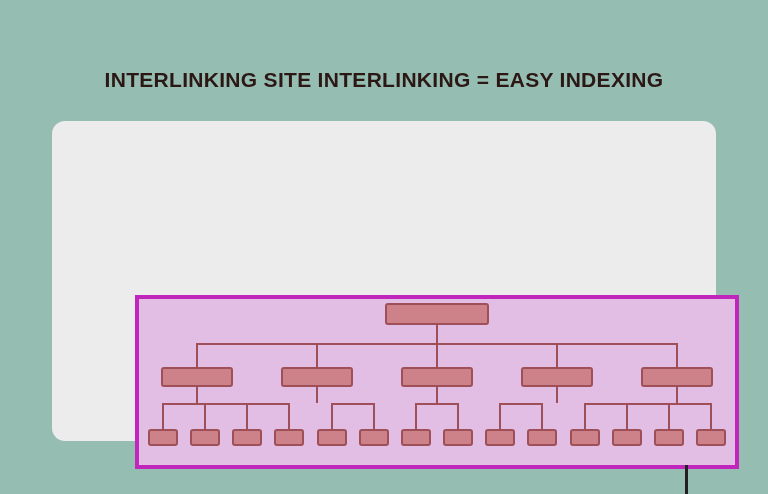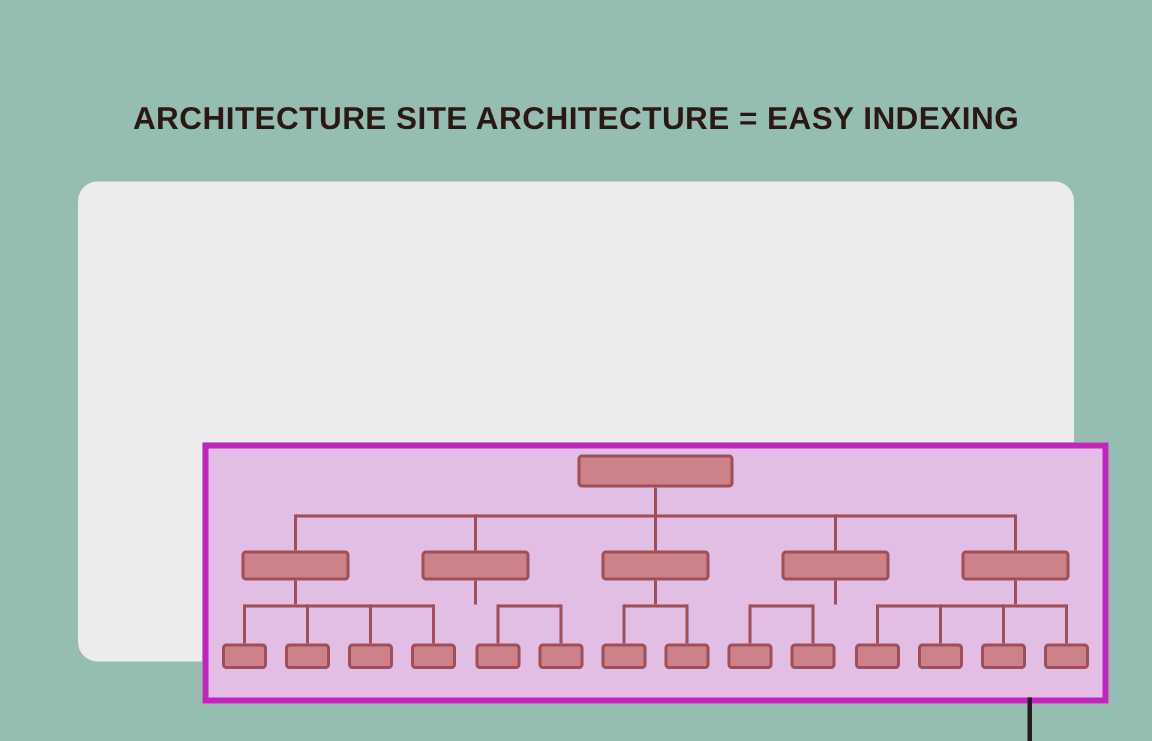--- a/index.html
+++ b/index.html
@@ -104,21 +104,21 @@
     position: absolute;
     left: 0;
     top: 22px;
   }
 </style>
 </head>
 <body>
 
 <div id="infographic">
 
-  <div id="title">ARCHITECTURE SITE ARCHITECTURE = EASY INDEXING</div>
+  <div id="title">INTERLINKING SITE INTERLINKING = EASY INDEXING</div>
 
   <div id="card">
 
     <div id="diagram-panel">
       <div id="diagram-inner">
           <div class="conn v" style="left: 297px; top: 26px; height: 42px;"></div>
           <div class="conn h" style="left: 58px; top: 44px; width: 480px;"></div>
           <div class="conn v" style="left: 57px; top: 44px; height: 24px;"></div>
           <div class="conn v" style="left: 177px; top: 44px; height: 24px;"></div>
           <div class="conn v" style="left: 297px; top: 44px; height: 24px;"></div>

